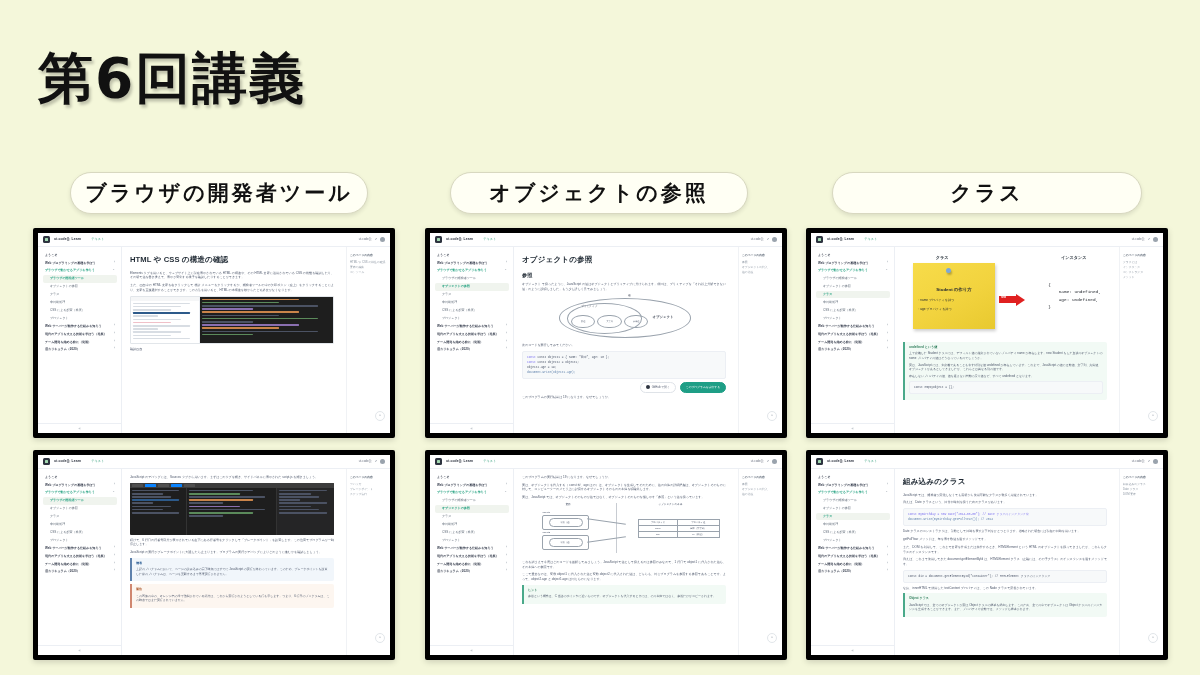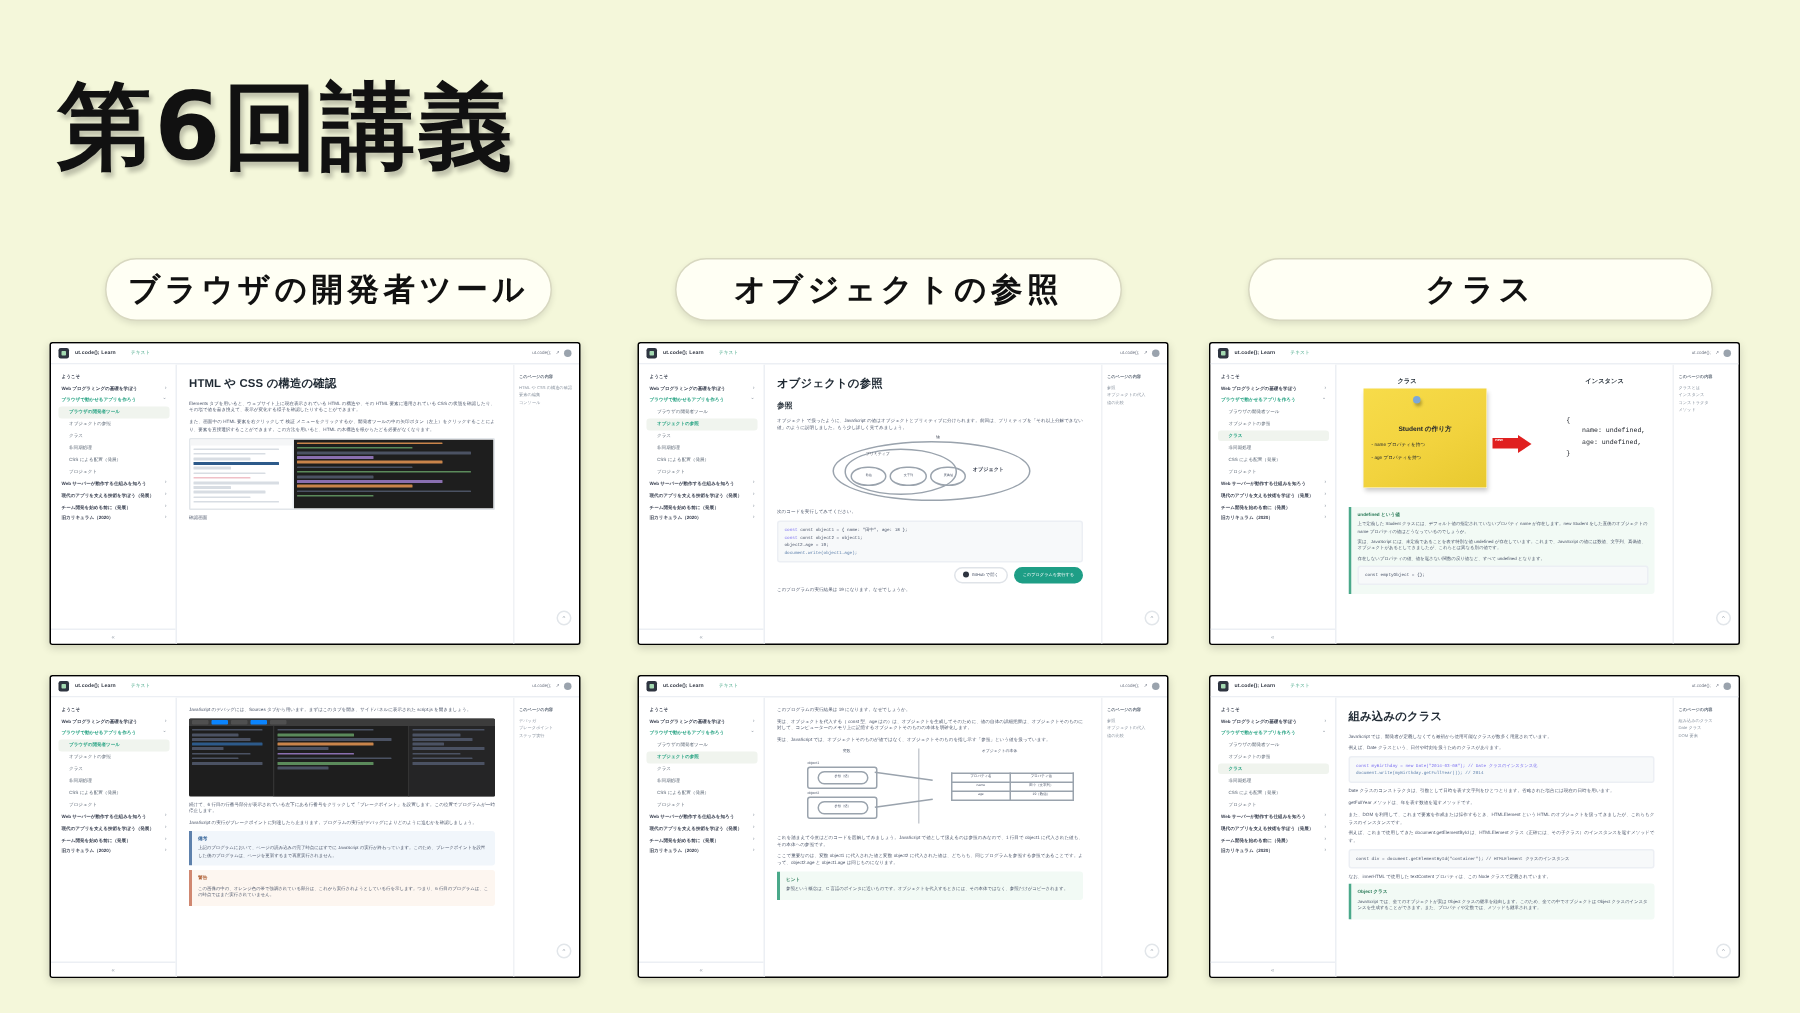--- a/index.html
+++ b/index.html
@@ -7,21 +7,21 @@
     width:1200px;height:675px;overflow:hidden;
     background:#f4f7da;
     font-family:"Liberation Sans","DejaVu Sans",sans-serif;
     color:#1d1d1f;
   }
   .slide{position:relative;width:1200px;height:675px;}
 
   
   .slide-title{
     position:absolute;left:38px;top:42px;
-    font-size:63px;font-weight:bold;letter-spacing:2px;
+    font-size:55px;font-weight:bold;letter-spacing:2px;
     color:#111;
     text-shadow:2px 3px 3px rgba(0,0,0,.22);
     font-family:"DejaVu Sans","Liberation Sans",sans-serif;
   }
 
   
   .pills{position:absolute;top:172px;left:0;width:1200px;height:44px;}
   .pill{
     position:absolute;height:40px;border-radius:21px;
     background:#fffff4;border:1px solid #d8d8c0;
@@ -31,21 +31,21 @@
     font-family:"DejaVu Sans","Liberation Sans",sans-serif;
   }
   #pill-1{left:70px;width:296px;}
   #pill-2{left:450px;width:296px;}
   #pill-3{left:832px;width:308px;}
 
   
   .grid{position:absolute;left:0;top:228px;width:1200px;height:440px;}
   .shot{
     position:absolute;width:352px;height:200px;background:#ffffff;
-    border:1px solid #000000;border-radius:2px;
+    border:5px solid #000000;border-radius:2px;
     box-shadow:0 2px 6px rgba(0,0,0,.16);
     overflow:hidden;font-size:3.1px;line-height:1.55;color:#3b4252;
   }
   .c1{left:33px;} .c2{left:425px;} .c3{left:806px;}
   .r1{top:0px;} .r2{top:222px;}
 
   
   .site-head{
     height:13px;border-bottom:1px solid #eceff4;background:#fff;
     display:flex;align-items:center;padding:0 5px;gap:4px;

